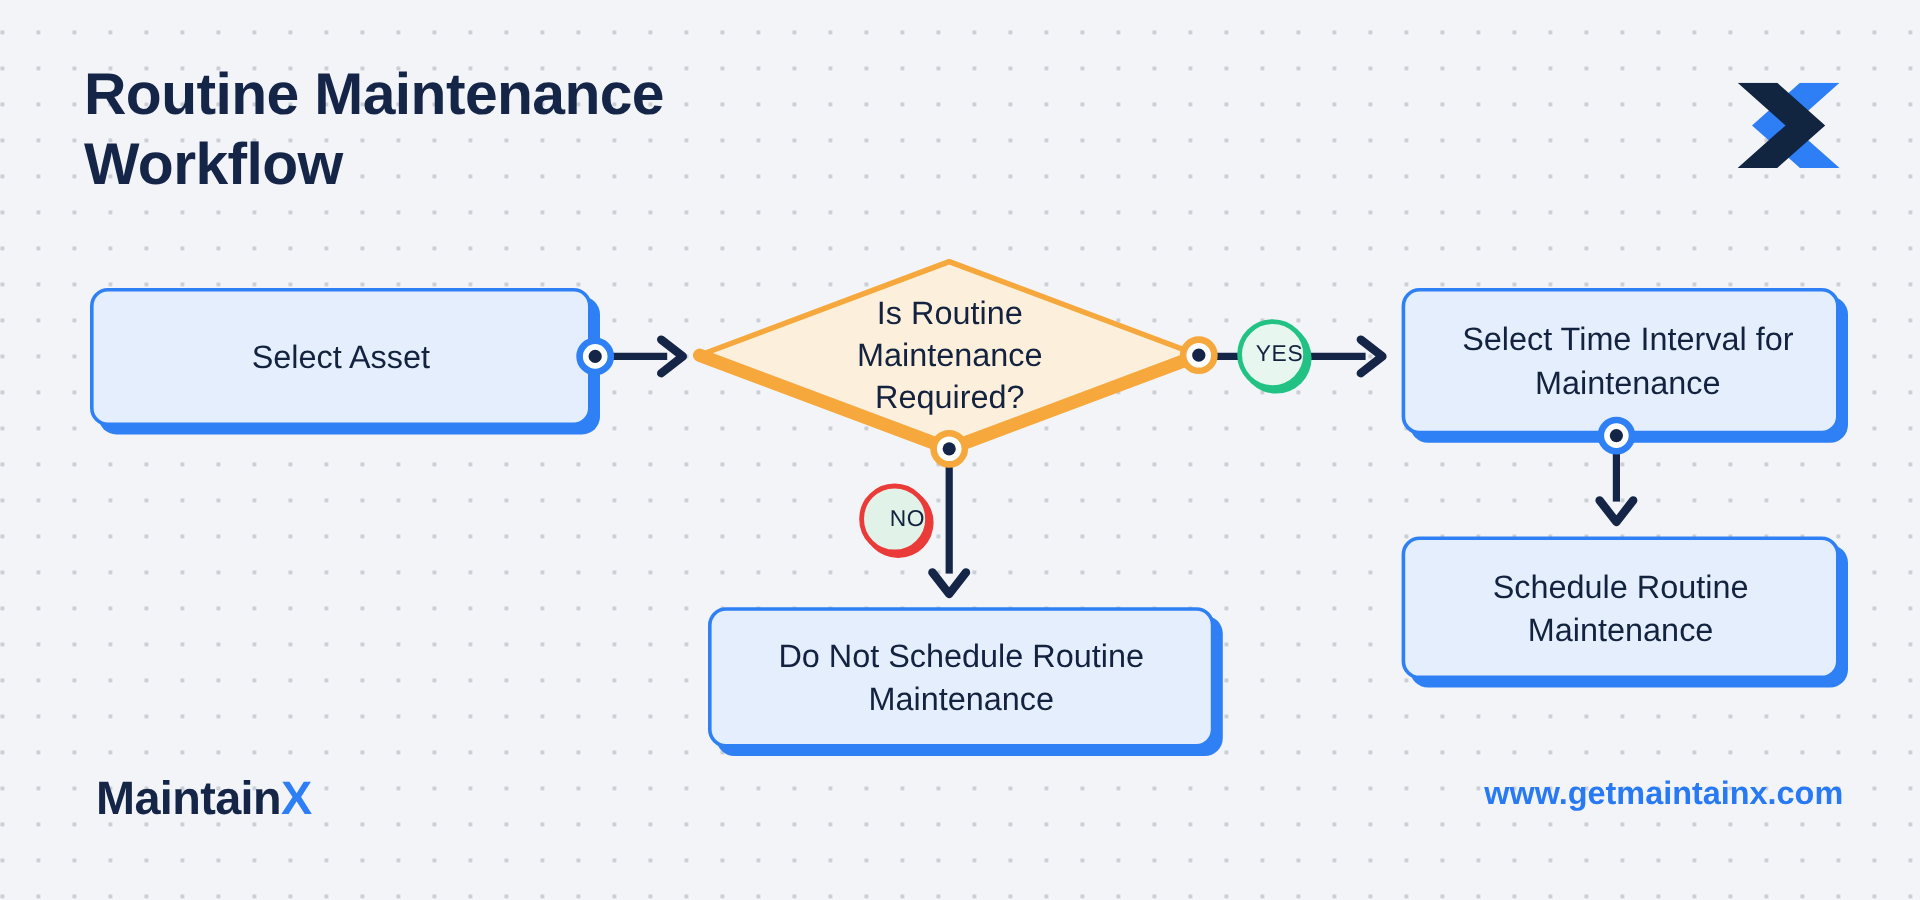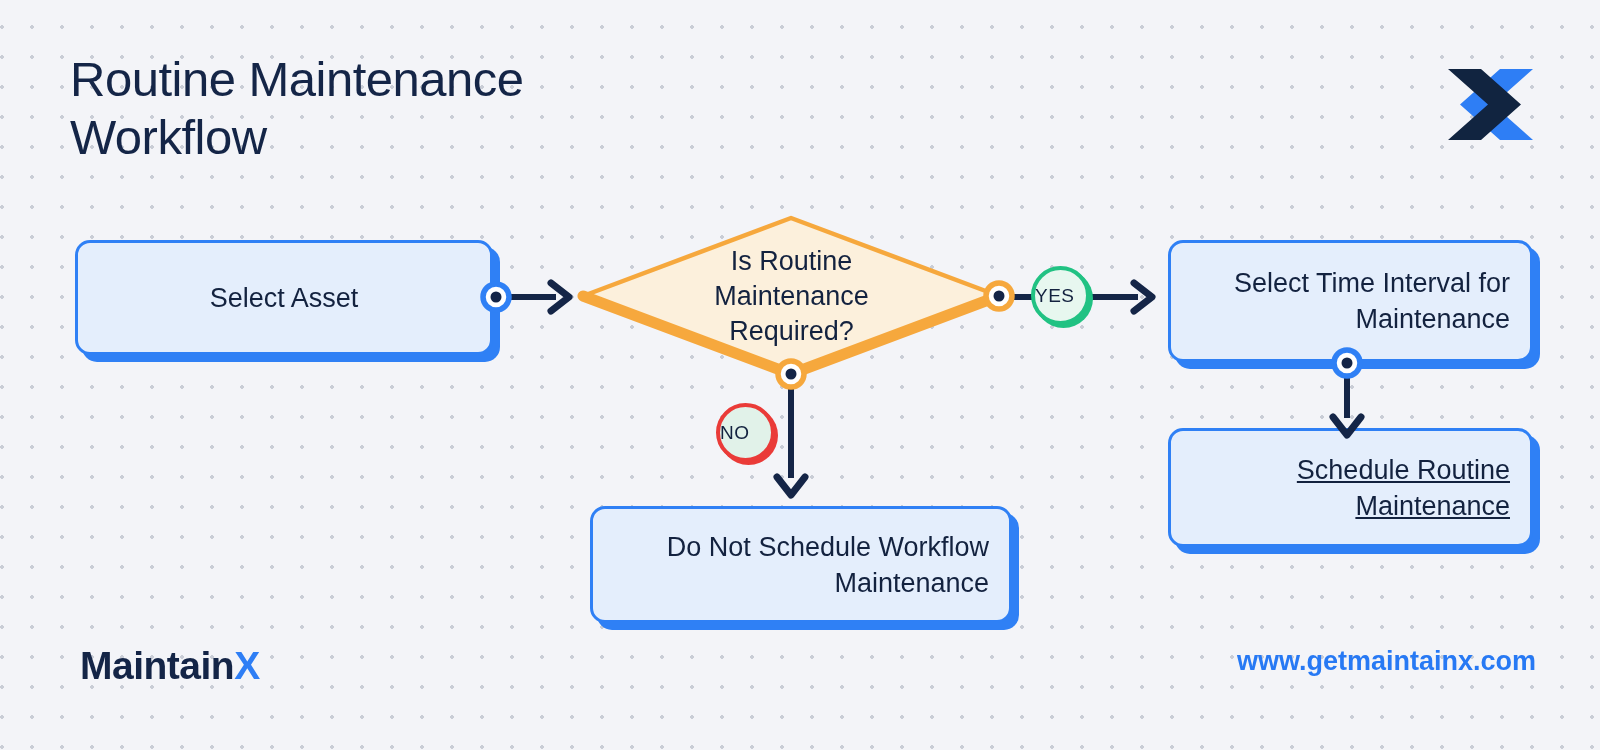--- a/index.html
+++ b/index.html
@@ -5,44 +5,44 @@
   html,body { margin:0; padding:0; }
   .canvas {
     position:relative; width:1600px; height:750px; overflow:hidden;
     background-color:#f3f4f8;
     background-image: radial-gradient(circle, #c9cdd6 1.7px, rgba(0,0,0,0) 1.9px);
     background-size:30px 30px; background-position:17px 12px;
     font-family:"Liberation Sans", sans-serif;
   }
   .title {
     position:absolute; left:70px; top:50px; width:640px;
-    font-size:49px; line-height:58px; font-weight:400;
+    font-size:49px; line-height:58px; font-weight:700;
     color:#142547; letter-spacing:-0.5px;
   }
   .x-logo { position:absolute; left:1448px; top:69px; width:85px; height:71px; }
   .flow-box {
     position:absolute; box-sizing:border-box;
     background:#e4eefc; border:3.5px solid #2f80f5; border-radius:15px;
     box-shadow:7px 7px 0 #2f80f5;
-    display:flex; align-items:center; justify-content:center; text-align:right;
+    display:flex; align-items:center; justify-content:center; text-align:center;
     color:#13223f; font-size:27px; line-height:36px; padding:0 20px;
   }
   .box-select-asset    { left:75px;   top:240px; width:418px; height:115px; }
   .box-time-interval   { left:1168px; top:240px; width:365px; height:122px;padding-left:32px; }
-  .box-schedule        { left:1168px; top:428px; width:365px; height:119px;text-decoration:underline; }
+  .box-schedule        { left:1168px; top:447px; width:365px; height:119px; }
   .box-do-not-schedule { left:590px;  top:506px; width:422px; height:117px; }
   .overlay { position:absolute; left:0; top:0; }
   .diamond-label {
     position:absolute; left:664px; top:237px; width:255px; height:118px;
     display:flex; align-items:center; justify-content:flex-start; text-align:center;
     color:#13223f; font-size:27px; line-height:35px;
   }
   .badge {
     position:absolute; box-sizing:content-box; width:51px; height:51px; border-radius:50%;
-    display:flex; align-items:center; justify-content:flex-start;
+    display:flex; align-items:center; justify-content:flex-end;
     font-size:19px; color:#13223f; letter-spacing:0.5px;
   }
   .badge-yes {
     left:1031px; top:266px;
     background:#e7f7ef; border:4px solid #21c283; box-shadow:3px 3px 0 #21c283;
   }
   .badge-no {
     left:716px; top:403px;
     background:#e1f2e9; border:4px solid #ea3b38; box-shadow:3px 3px 0 #ea3b38;
   }
@@ -72,21 +72,21 @@
   <div class="flow-box box-select-asset">
     <span>Select Asset</span>
   </div>
   <div class="flow-box box-time-interval">
     <span>Select Time Interval for Maintenance</span>
   </div>
   <div class="flow-box box-schedule">
     <span>Schedule Routine Maintenance</span>
   </div>
   <div class="flow-box box-do-not-schedule">
-    <span>Do Not Schedule Workflow Maintenance</span>
+    <span>Do Not Schedule Routine Maintenance</span>
   </div>
 
   <svg class="overlay" width="1600" height="750" viewBox="0 0 1600 750" aria-hidden="true">
 
     <polygon points="791,218 999,296 791,374 583,296" fill="#fcf0dc" stroke="#f6a83d" stroke-width="4.5" stroke-linejoin="round"></polygon>
     <path d="M 583 296 L 791 374 L 999 296" fill="none" stroke="#f6a83d" stroke-width="11" stroke-linecap="round" stroke-linejoin="round"></path>
 
     <line x1="500" y1="297" x2="556" y2="297" stroke="#142547" stroke-width="6"></line>
     <polyline points="551,283 569,297 551,311" fill="none" stroke="#142547" stroke-width="7" stroke-linecap="round" stroke-linejoin="round"></polyline>
 

